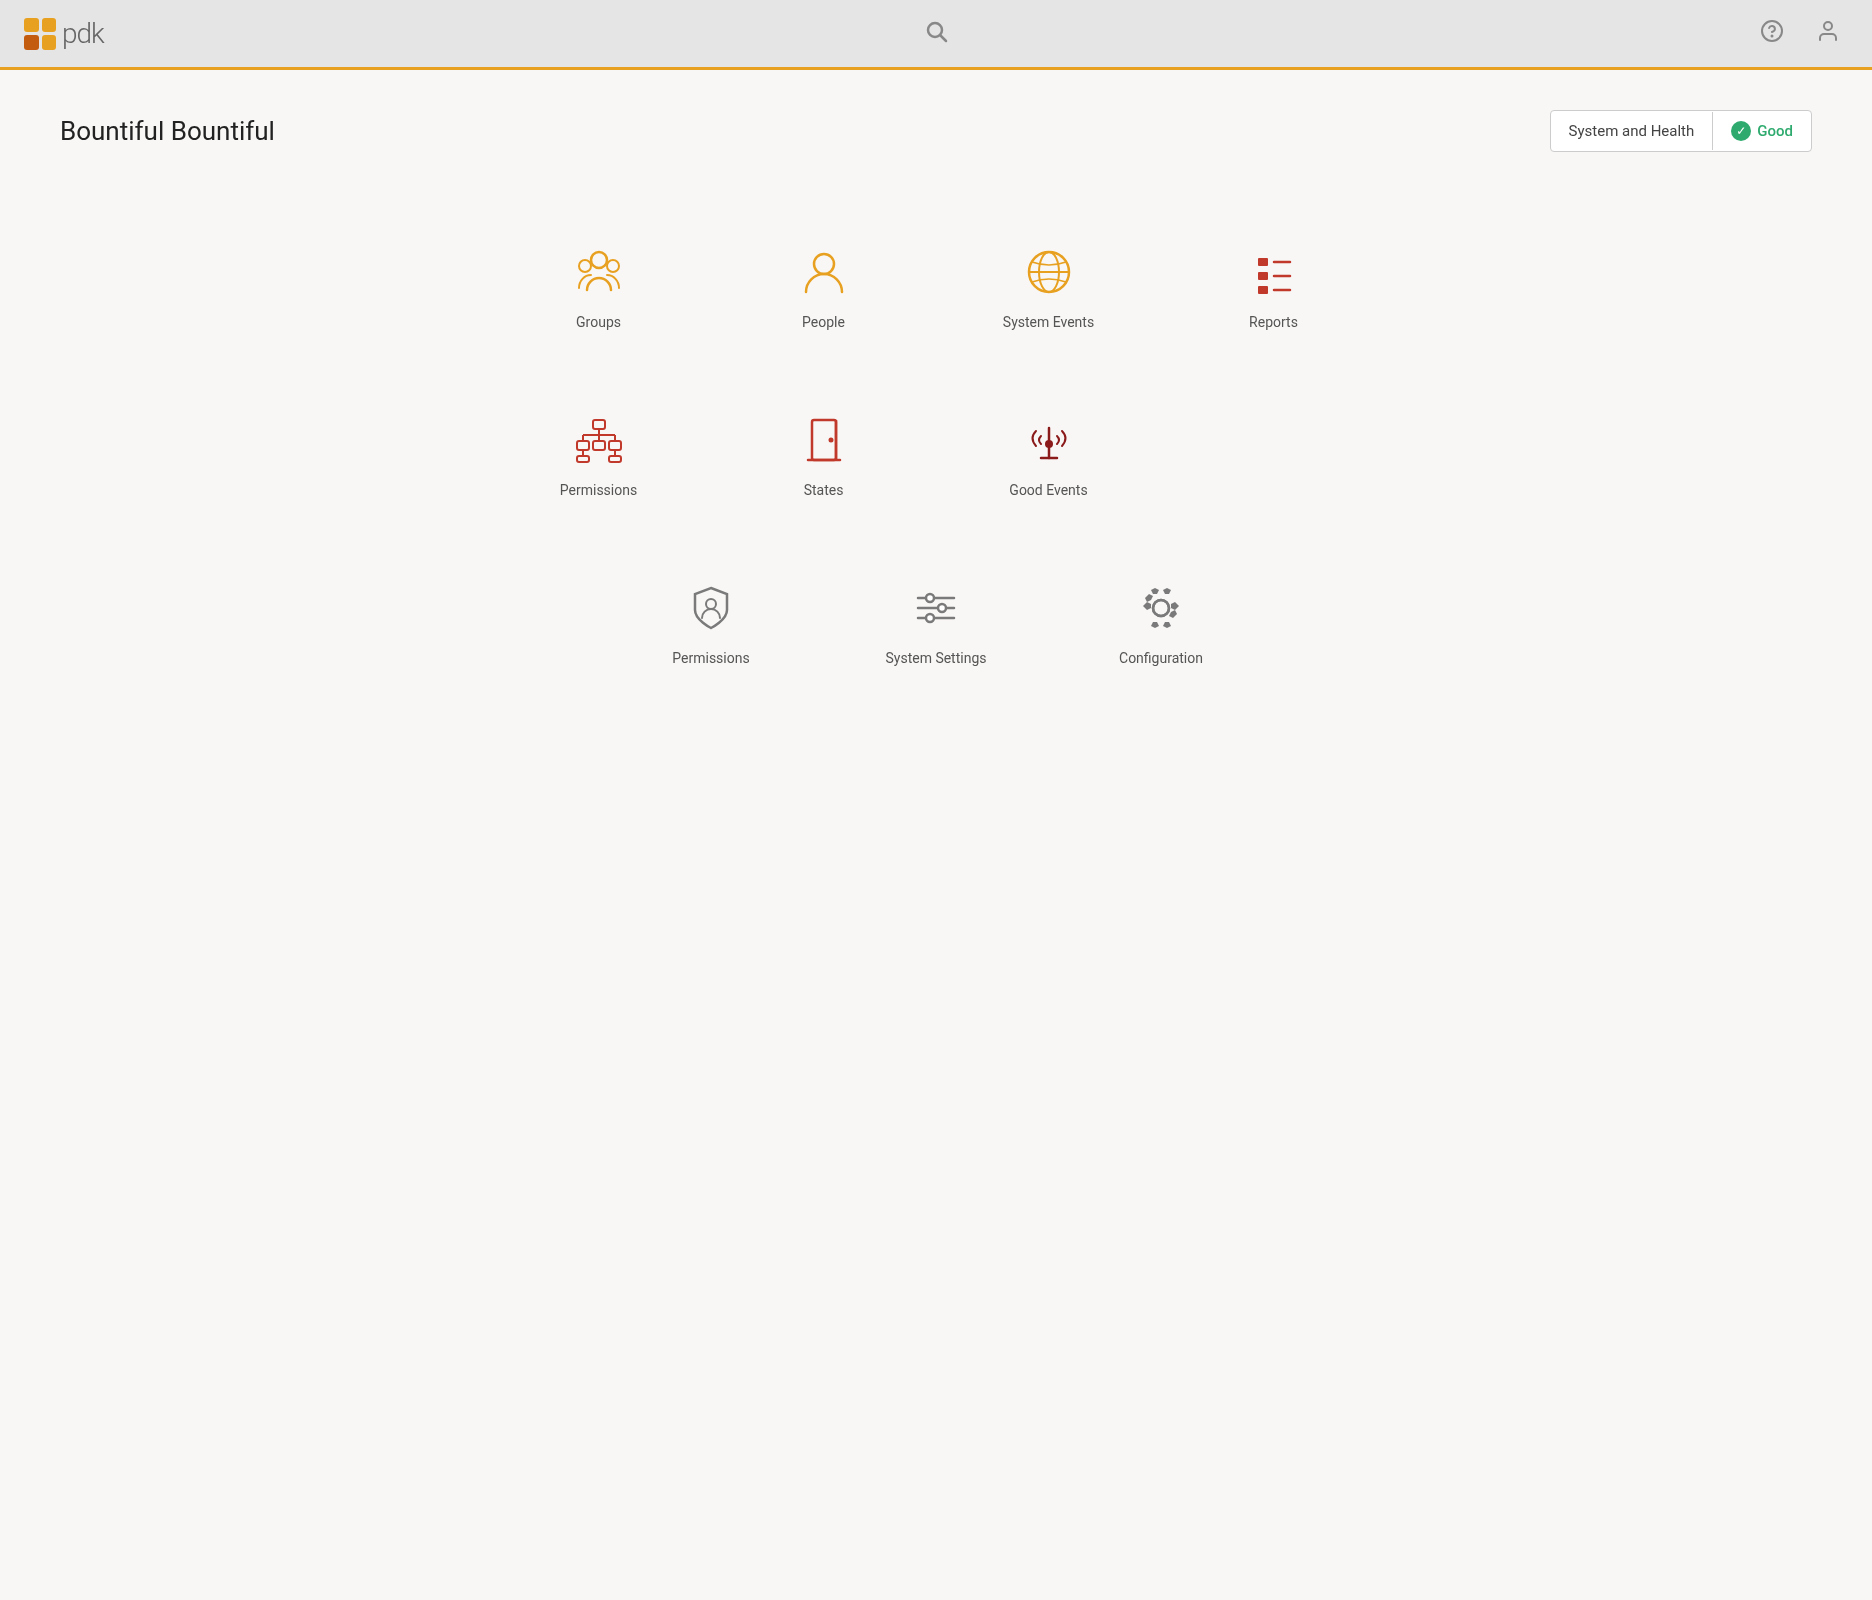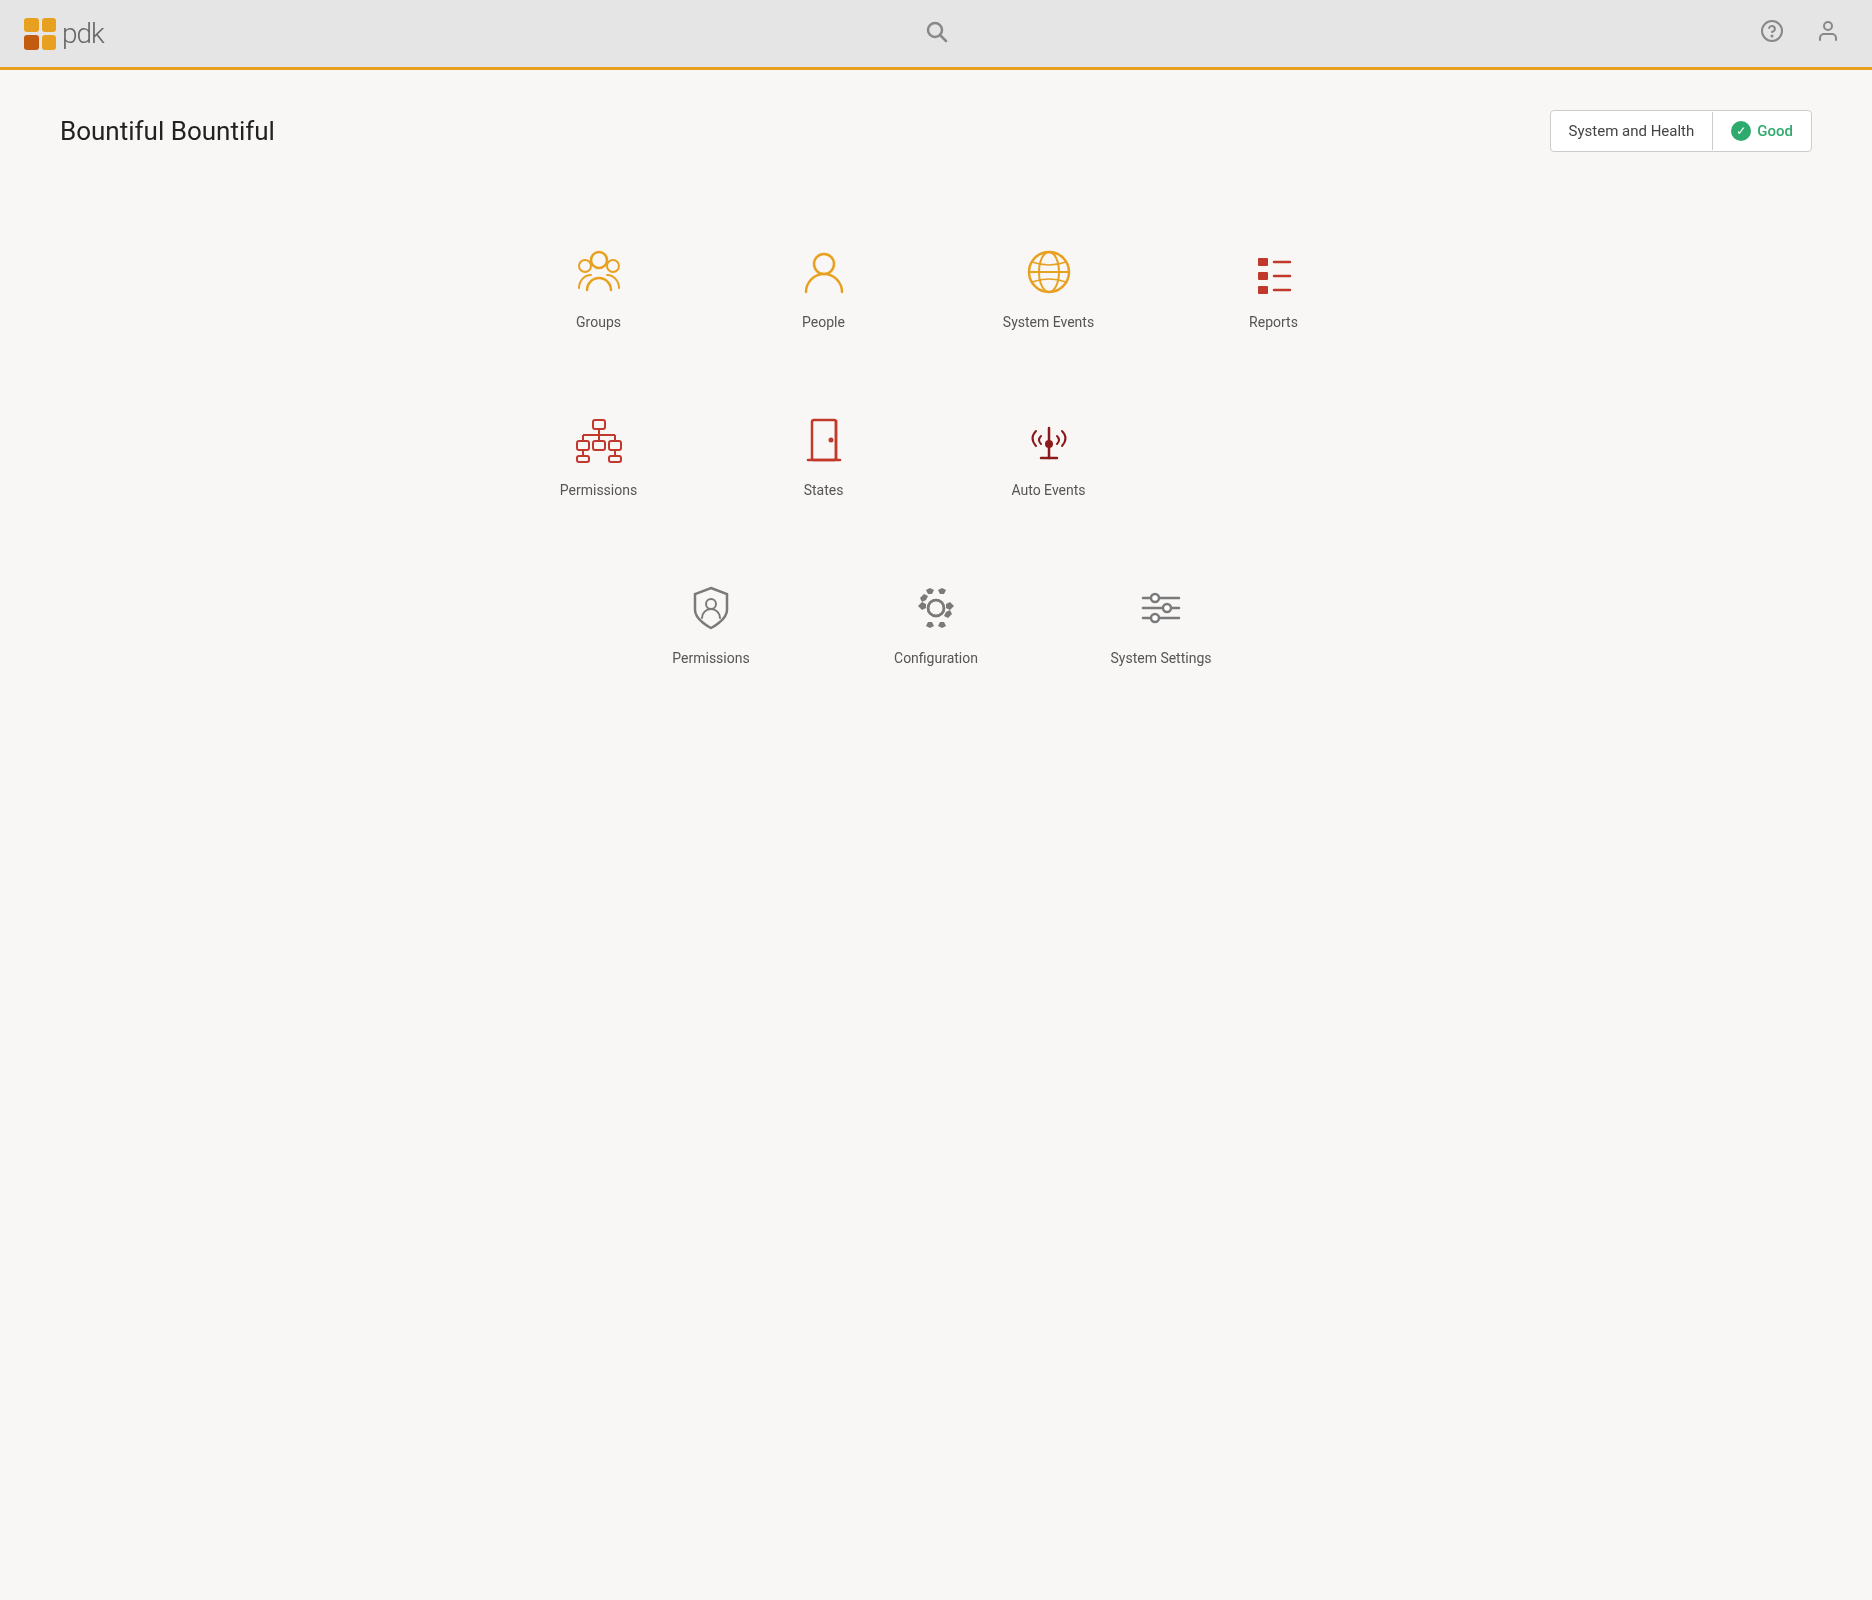--- a/index.html
+++ b/index.html
@@ -333,37 +333,53 @@
           <path d="M18 22 Q14 26 18 30" stroke="#8b1a1a" stroke-width="2" fill="none" stroke-linecap="round"></path>
           <path d="M13 17 Q6 24 13 32" stroke="#8b1a1a" stroke-width="2" fill="none" stroke-linecap="round"></path>
 
           <path d="M34 22 Q38 26 34 30" stroke="#8b1a1a" stroke-width="2" fill="none" stroke-linecap="round"></path>
           <path d="M39 17 Q46 24 39 32" stroke="#8b1a1a" stroke-width="2" fill="none" stroke-linecap="round"></path>
 
           <line x1="26" y1="34" x2="26" y2="44" stroke="#8b1a1a" stroke-width="2.5" stroke-linecap="round"></line>
           <line x1="18" y1="44" x2="34" y2="44" stroke="#8b1a1a" stroke-width="2.5" stroke-linecap="round"></line>
         </svg>
       </div>
-      <span class="nav-label">Auto Events</span>
+      <span class="nav-label">Good Events</span>
     </div>
   </div>
 
   <div class="nav-grid-bottom">
 
     <div class="nav-item">
       <div class="nav-icon">
         <svg viewBox="0 0 52 52" fill="none" xmlns="http://www.w3.org/2000/svg">
 
           <path d="M26 6 L42 12 L42 28 C42 38 26 46 26 46 C26 46 10 38 10 28 L10 12 Z" stroke="#7a7a7a" stroke-width="2.5" fill="none"></path>
 
           <circle cx="26" cy="22" r="5" stroke="#7a7a7a" stroke-width="2" fill="none"></circle>
           <path d="M17 36c0-4.97 4.03-9 9-9s9 4.03 9 9" stroke="#7a7a7a" stroke-width="2" fill="none" stroke-linecap="round"></path>
         </svg>
       </div>
       <span class="nav-label">Permissions</span>
+    </div>
+
+    <div class="nav-item">
+      <div class="nav-icon">
+        <svg viewBox="0 0 52 52" fill="none" xmlns="http://www.w3.org/2000/svg">
+
+          <line x1="8" y1="16" x2="44" y2="16" stroke="#7a7a7a" stroke-width="2.5" stroke-linecap="round"></line>
+          <line x1="8" y1="26" x2="44" y2="26" stroke="#7a7a7a" stroke-width="2.5" stroke-linecap="round"></line>
+          <line x1="8" y1="36" x2="44" y2="36" stroke="#7a7a7a" stroke-width="2.5" stroke-linecap="round"></line>
+
+          <circle cx="20" cy="16" r="4" fill="#fff" stroke="#7a7a7a" stroke-width="2.5"></circle>
+          <circle cx="32" cy="26" r="4" fill="#fff" stroke="#7a7a7a" stroke-width="2.5"></circle>
+          <circle cx="20" cy="36" r="4" fill="#fff" stroke="#7a7a7a" stroke-width="2.5"></circle>
+        </svg>
+      </div>
+      <span class="nav-label">System Settings</span>
     </div>
 
     <div class="nav-item">
       <div class="nav-icon">
         <svg viewBox="0 0 52 52" fill="none" xmlns="http://www.w3.org/2000/svg">
 
           <circle cx="26" cy="26" r="8" stroke="#7a7a7a" stroke-width="2.5" fill="none"></circle>
           <path d="M26 8 L28 14 L30 14 L32 8 Z M26 8 L24 14 L22 14 L20 8 Z" stroke="#7a7a7a" stroke-width="0"></path>
 
           <path d="M24 8 L22 12 L18 12 L16 8 L20 6 Z" fill="#7a7a7a"></path>
@@ -373,30 +389,14 @@
           <path d="M28 44 L30 40 L34 40 L36 44 L32 46 Z" fill="#7a7a7a"></path>
           <path d="M24 44 L22 40 L18 40 L16 44 L20 46 Z" fill="#7a7a7a"></path>
           <path d="M12 28 L16 26 L16 22 L12 20 L8 24 Z" fill="#7a7a7a"></path>
           <path d="M12 20 L16 18 L18 14 L14 12 L10 16 Z" fill="#7a7a7a"></path>
           <circle cx="26" cy="26" r="8" stroke="#7a7a7a" stroke-width="2.5" fill="none"></circle>
         </svg>
       </div>
       <span class="nav-label">Configuration</span>
     </div>
 
-    <div class="nav-item">
-      <div class="nav-icon">
-        <svg viewBox="0 0 52 52" fill="none" xmlns="http://www.w3.org/2000/svg">
-
-          <line x1="8" y1="16" x2="44" y2="16" stroke="#7a7a7a" stroke-width="2.5" stroke-linecap="round"></line>
-          <line x1="8" y1="26" x2="44" y2="26" stroke="#7a7a7a" stroke-width="2.5" stroke-linecap="round"></line>
-          <line x1="8" y1="36" x2="44" y2="36" stroke="#7a7a7a" stroke-width="2.5" stroke-linecap="round"></line>
-
-          <circle cx="20" cy="16" r="4" fill="#fff" stroke="#7a7a7a" stroke-width="2.5"></circle>
-          <circle cx="32" cy="26" r="4" fill="#fff" stroke="#7a7a7a" stroke-width="2.5"></circle>
-          <circle cx="20" cy="36" r="4" fill="#fff" stroke="#7a7a7a" stroke-width="2.5"></circle>
-        </svg>
-      </div>
-      <span class="nav-label">System Settings</span>
-    </div>
-
   </div>
 </main>
 
 </body></html>

